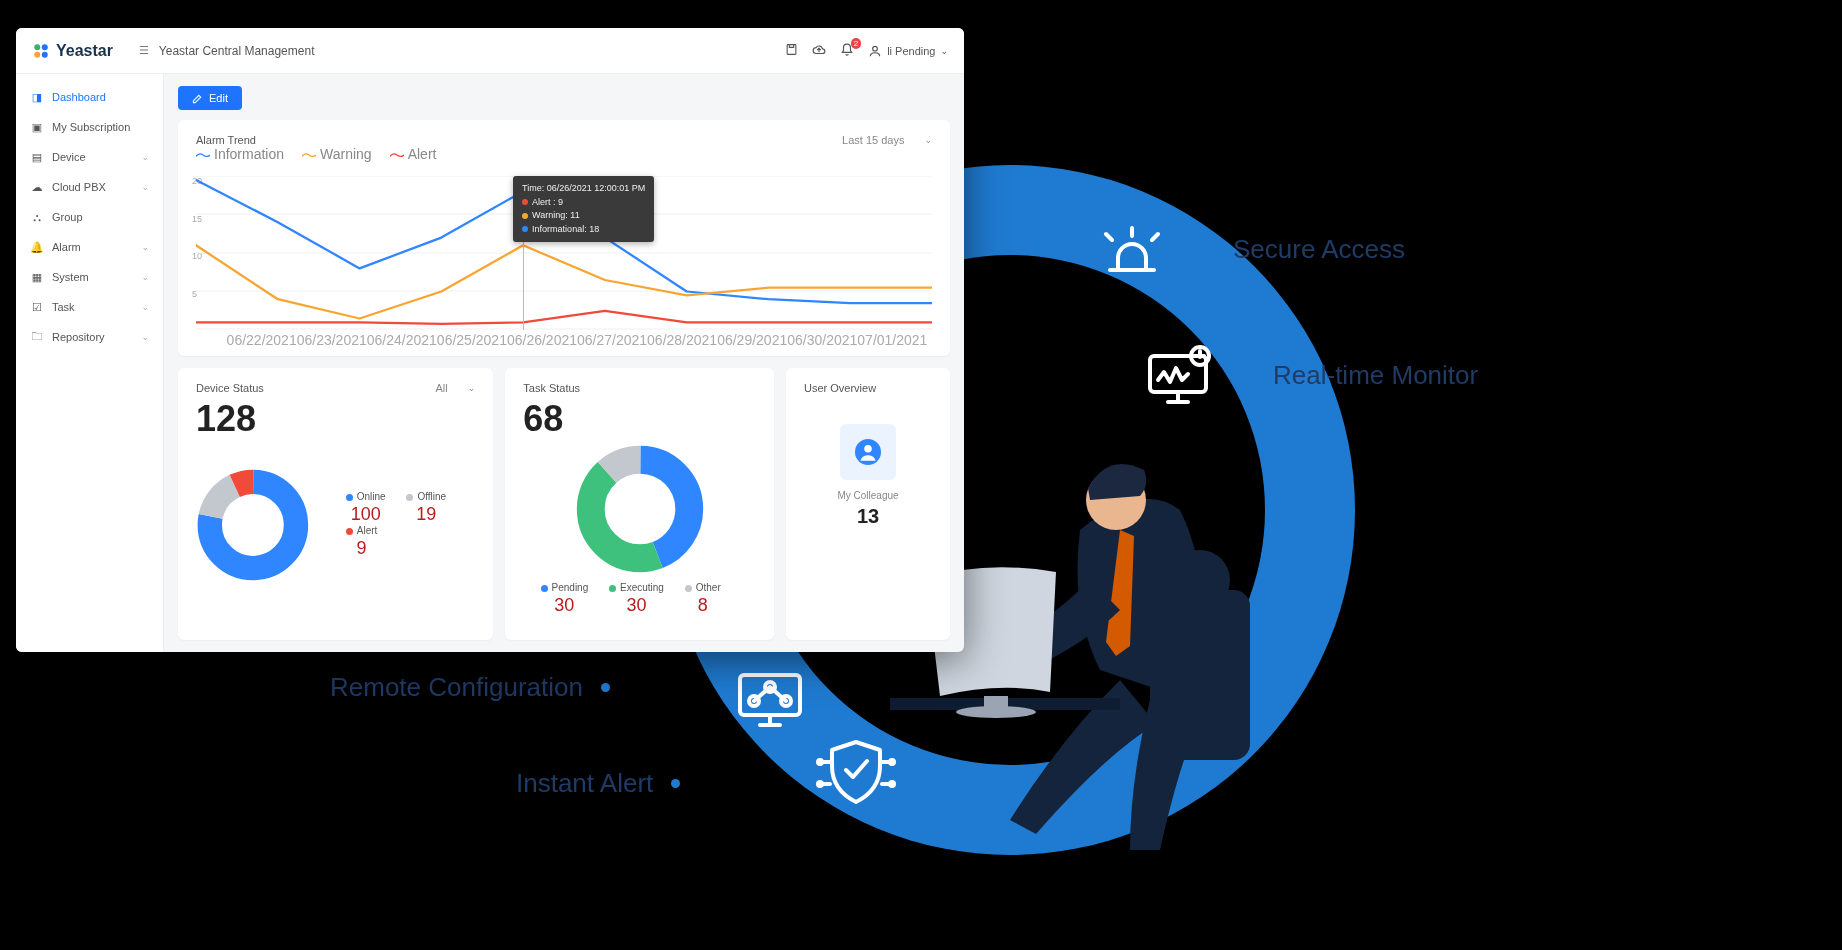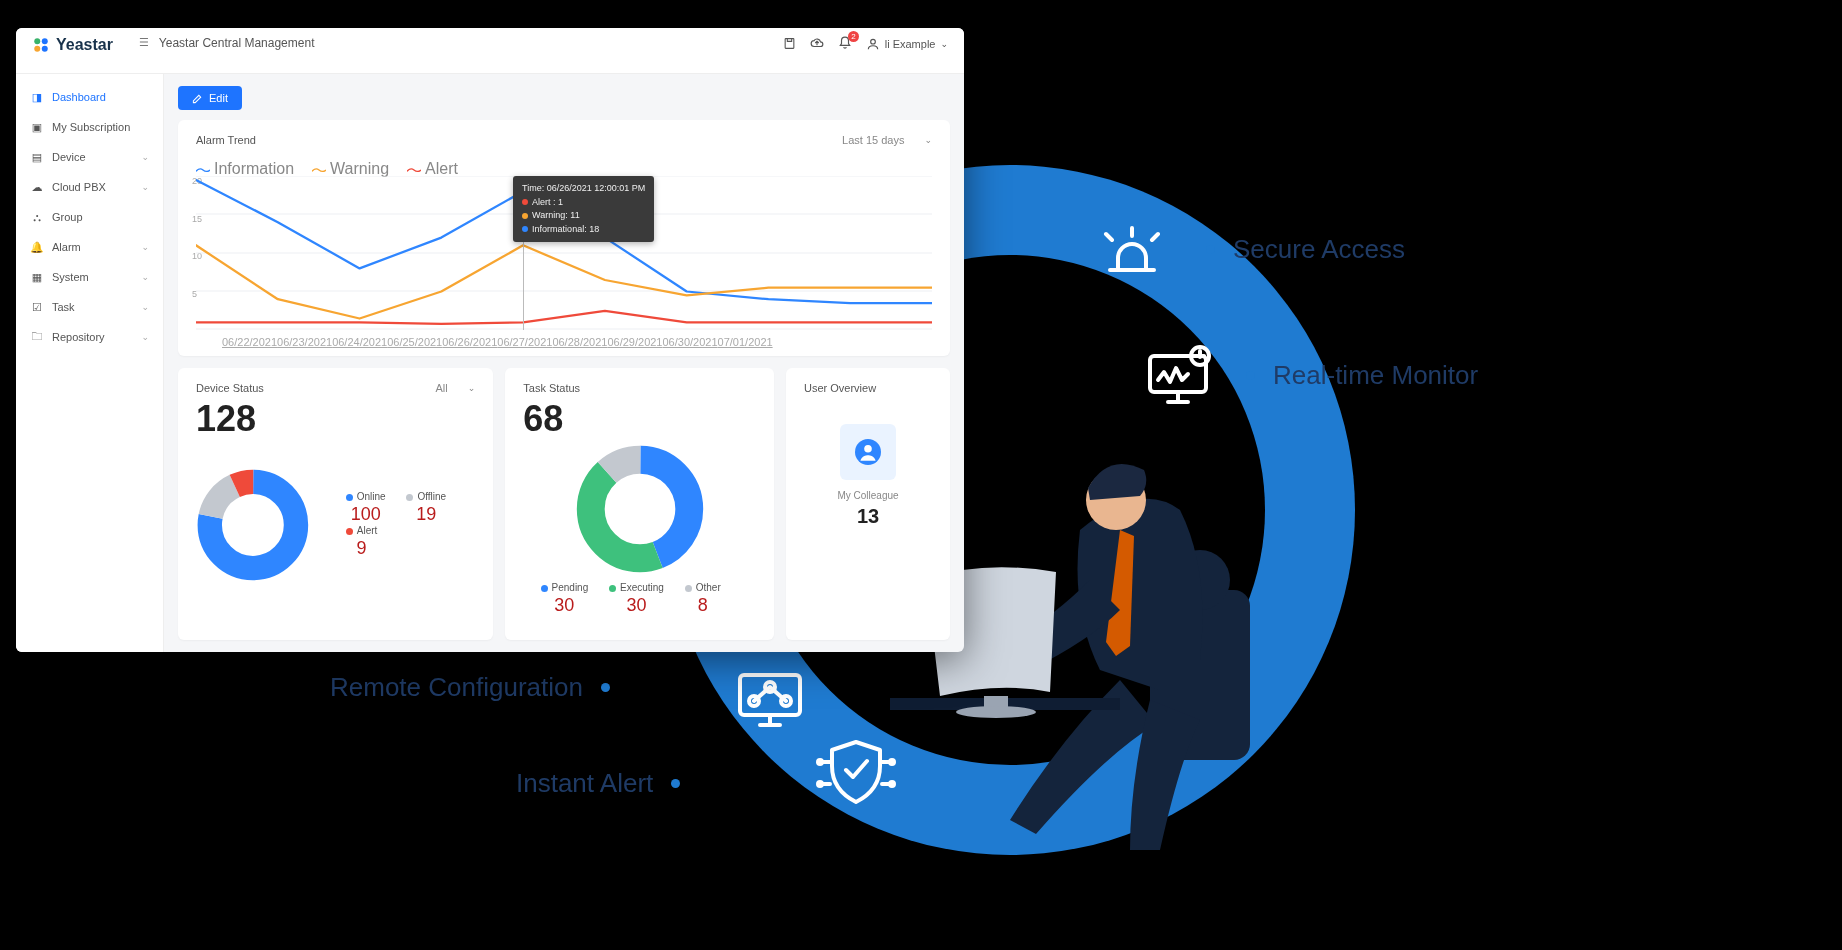--- a/index.html
+++ b/index.html
@@ -6,21 +6,21 @@
   html, body { width: 1842px; height: 950px; font-family: "Segoe UI", Arial, sans-serif; }
   body { background: #000; position: relative; }
   .stage { position: relative; width: 1842px; height: 950px; }
 
   
   .app-window {
     position: absolute; top: 28px; left: 16px; width: 948px; height: 624px;
     background: #f5f6f8; border-radius: 6px; box-shadow: 0 8px 40px rgba(0,0,0,.5);
     overflow: hidden; color: #222; font-size: 11px;
   }
-  .topbar { display: flex; align-items: flex-start; height: 46px; background: #fff; border-bottom: 1px solid #eee; padding: 8px 16px; }
+  .topbar { display: flex; align-items: center; height: 46px; background: #fff; border-bottom: 1px solid #eee; padding: 8px 16px; }
   .logo { display: flex; align-items: center; gap: 6px; font-weight: 700; font-size: 16px; color: #18324b; }
   .logo svg { width: 18px; height: 18px; }
   .menu-toggle { margin-left: 26px; color: #777; }
   .title { margin-left: 10px; color: #555; font-size: 12px; }
   .top-actions { margin-left: auto; display: flex; align-items: center; gap: 14px; color: #555; }
   .notif-badge { position: relative; }
   .notif-badge .badge { position: absolute; top: -5px; right: -7px; background: #ef4444; color: #fff; border-radius: 8px; font-size: 8px; padding: 0 3px; line-height: 11px; }
   .user-dd { display: flex; align-items: center; gap: 5px; }
 
   .body { display: flex; height: calc(100% - 46px); }
@@ -32,24 +32,24 @@
 
   .main { flex: 1; padding: 12px 14px; overflow: hidden; }
   .edit-btn { display: inline-flex; align-items: center; gap: 6px; background: #1e74ff; color: #fff; border: none; border-radius: 4px; padding: 6px 14px; font-size: 11px; cursor: pointer; }
 
   .card { background: #fff; border-radius: 6px; padding: 14px 18px; box-shadow: 0 1px 2px rgba(0,0,0,.04); }
   .card h4 { font-size: 11px; color: #555; font-weight: 500; }
   .card-head { display: flex; align-items: center; }
   .card-head .right-link { margin-left: auto; color: #888; font-size: 11px; display: flex; align-items: center; gap: 20px; }
 
   .alarm-card { margin-top: 10px; height: 236px; position: relative; }
-  .series-legend { display: flex; gap: 18px; margin-top: 14px; color: #888; font-size: 16px; }
+  .series-legend { display: flex; gap: 18px; margin-top: 0; color: #888; font-size: 14px; }
   .squiggle { width: 14px; height: 8px; display: inline-block; vertical-align: middle; margin-right: 4px; }
   .chart-area { position: absolute; top: 56px; left: 18px; right: 18px; bottom: 26px; }
-  .x-axis { position: absolute; bottom: 8px; left: 44px; right: 18px; display: flex; justify-content: flex-start; font-size: 11px; color: #aaa; text-decoration: underline; }
+  .x-axis { position: absolute; bottom: 8px; left: 44px; right: 18px; display: flex; justify-content: center; font-size: 14px; color: #aaa; }
   .y-axis { position: absolute; top: 56px; left: 14px; bottom: 30px; display: flex; flex-direction: column; justify-content: space-between; font-size: 9px; color: #aaa; }
 
   .tooltip-box {
     position: absolute; top: 0; left: 350px; background: #3a3a3a; color: #eee;
     font-size: 9px; padding: 6px 9px; border-radius: 3px; line-height: 1.5; z-index: 5;
     box-shadow: 0 2px 6px rgba(0,0,0,.3);
   }
   .tooltip-box .dot { border-radius: 50%; width: 6px; height: 6px; display: inline-block; margin-right: 4px; vertical-align: middle; }
   .tip-marker { position: absolute; top: 0; bottom: 0; left: 360px; width: 1px; background: #bbb; z-index: 4; }
 
@@ -204,21 +204,21 @@
           <svg width="14" height="14" viewBox="0 0 24 24" fill="none" stroke="#555" stroke-width="2">
               <path d="M6 8a6 6 0 1112 0v5l2 3H4l2-3V8zM10 19a2 2 0 004 0"></path>
             </svg>
           <span class="badge">2</span>
         </span>
         <span class="user-dd">
           <svg width="14" height="14" viewBox="0 0 24 24" fill="none" stroke="#555" stroke-width="2">
               <circle cx="12" cy="8" r="4"></circle>
               <path d="M4 21c0-4 4-6 8-6s8 2 8 6"></path>
             </svg>
-          <span>li Example</span>
+          <span>li Pending</span>
           <span style="font-size:9px">⌄</span>
         </span>
       </div>
     </div>
 
     <div class="body">
 
       <div class="sidebar">
         <div class="side-item active">
             <span class="ico">◨</span>
@@ -309,21 +309,21 @@
                 <line x1="0" y1="149" x2="700" y2="149"></line>
               </g>
             <path d="M0.0 3.8 L77.8 45.0 L155.6 90.0 L233.3 60.0 L311.1 15.0 L388.9 60.0 L466.7 112.5 L544.4 120.0 L622.2 123.8 L700.0 123.8" fill="none" stroke="#2f86ff" stroke-width="2.2" stroke-linecap="round" stroke-linejoin="round"></path>
                 <path d="M0.0 67.5 L77.8 120.0 L155.6 138.8 L233.3 112.5 L311.1 67.5 L388.9 101.3 L466.7 116.3 L544.4 108.8 L622.2 108.8 L700.0 108.8" fill="none" stroke="#f7a531" stroke-width="2.2" stroke-linecap="round" stroke-linejoin="round"></path>
                 <path d="M0.0 142.5 L77.8 142.5 L155.6 142.5 L233.3 144.0 L311.1 142.5 L388.9 131.3 L466.7 142.5 L544.4 142.5 L622.2 142.5 L700.0 142.5" fill="none" stroke="#ef4a3a" stroke-width="2.2" stroke-linecap="round" stroke-linejoin="round"></path>
                 <circle cx="311.1111111111111" cy="15" r="3.5" fill="#fff" stroke="#2f86ff" stroke-width="2.5"></circle>
               </svg>
             <div class="tip-marker" style="left: 327.111px;"></div>
             <div class="tooltip-box" style="left: 317.111px;">
               <div>Time: 06/26/2021 12:00:01 PM</div>
-              <div><span class="dot" style="background:#ef4a3a"></span><span>Alert : 1</span></div>
+              <div><span class="dot" style="background:#ef4a3a"></span><span>Alert : 9</span></div>
               <div><span class="dot" style="background:#f7a531"></span><span>Warning: 11</span></div>
               <div><span class="dot" style="background:#2f86ff"></span><span>Informational: 18</span></div>
             </div>
           </div>
           <div class="x-axis" id="alarm-x">
               <span>06/22/2021</span>
               <span>06/23/2021</span>
               <span>06/24/2021</span>
               <span>06/25/2021</span>
               <span>06/26/2021</span>

